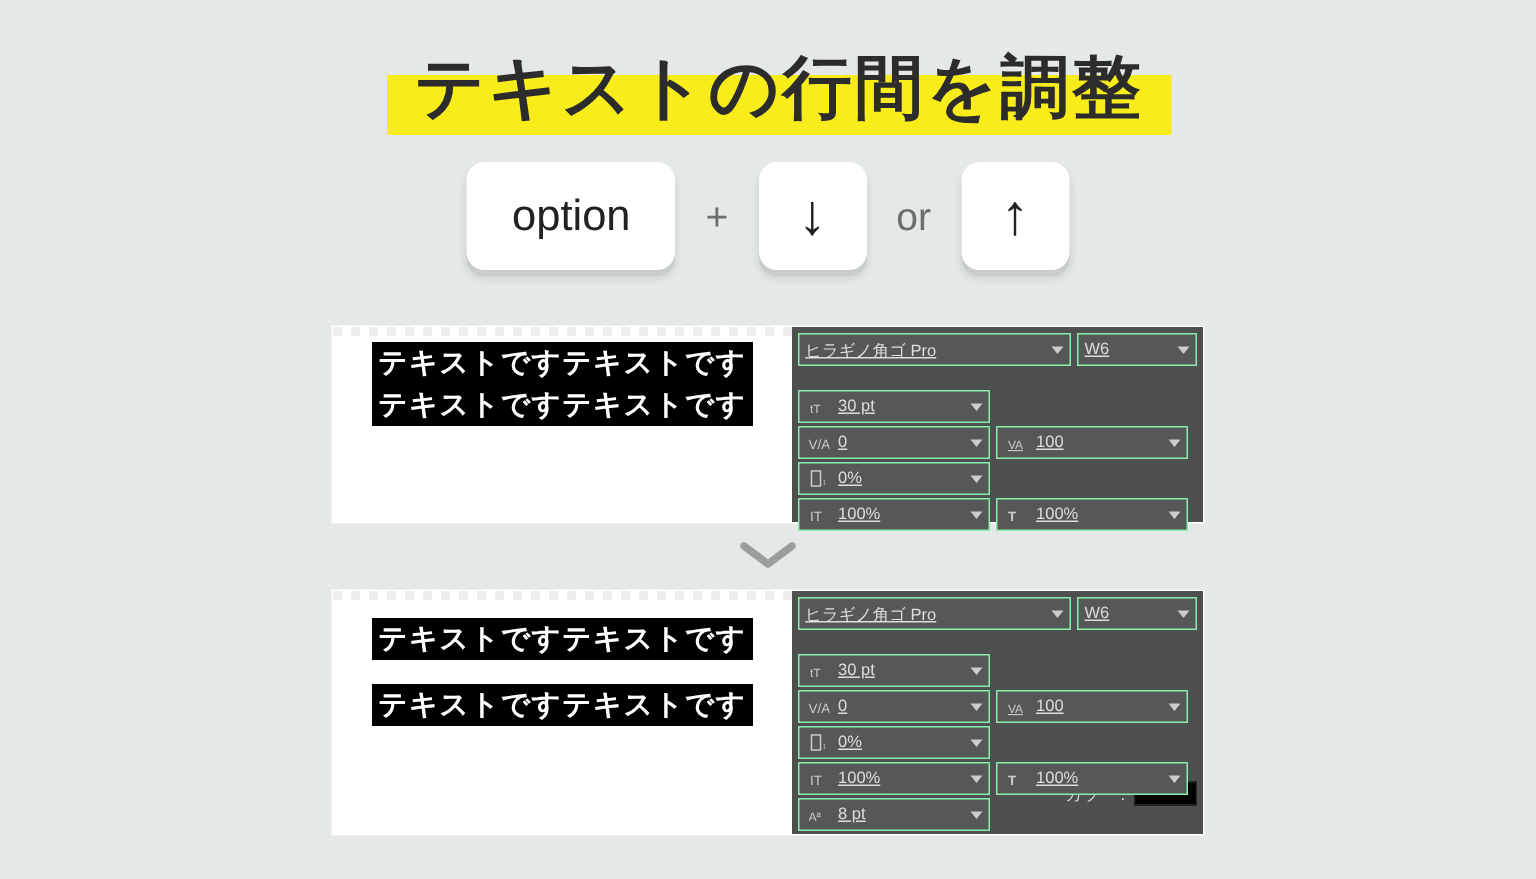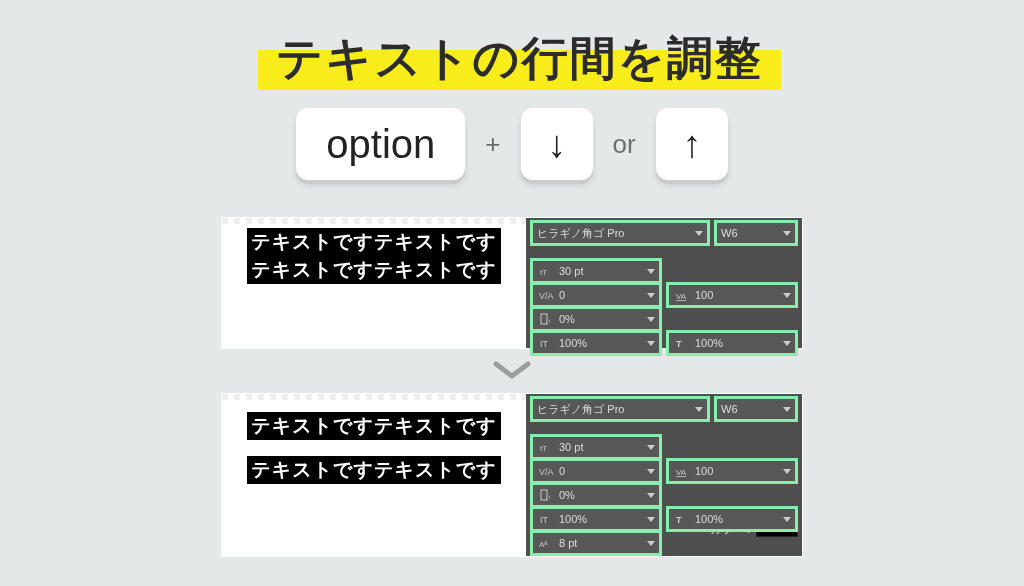--- a/index.html
+++ b/index.html
@@ -41,21 +41,21 @@
     position:absolute;left:0;right:0;top:108px;
     display:flex;justify-content:center;align-items:center;gap:20px;
   }
   .key{
     background:var(--key-bg);
     border-radius:12px;
     box-shadow:0 4px 0 #c9cccc, 0 5px 6px rgba(0,0,0,.12);
     display:flex;align-items:center;justify-content:center;
     font-weight:500;color:#222;
   }
-  .key.option{height:72px;padding:0 30px;font-size:40px;}
+  .key.option{height:72px;padding:0 30px;font-size:29px;}
   .key.arrow{width:72px;height:72px;font-size:38px;}
   .joiner{font-size:26px;color:#6a6e6e;}
 
   
   .example{
     position:absolute;left:50%;transform:translateX(-50%);
     width:580px;
     display:flex;
     box-shadow:0 0 0 1px #fff;
   }
@@ -81,25 +81,26 @@
 
   .char-panel{
     width:270px;background:var(--panel-dark);
     font-size:11px;color:#ddd;
     padding:4px 4px 6px 4px;
   }
   .cp-row{display:flex;align-items:center;gap:4px;height:22px;margin-bottom:2px;}
   .cp-field{
     display:flex;align-items:center;gap:4px;
     background:var(--panel-row);
-    border:3px solid #86efac;
+    border:1px solid #86efac;
     height:20px;
     padding:0 4px;
     flex:1;
     position:relative;
+    text-decoration:underline;
   }
   .cp-field.fixed{flex:none;width:118px;margin-top:28px;}
   .cp-field.font{flex:1;}
   .cp-field .caret{
     margin-left:auto;
     width:0;height:0;border-left:4px solid transparent;border-right:4px solid transparent;border-top:5px solid #ccc;
   }
   .cp-ico{width:18px;height:14px;display:flex;align-items:center;justify-content:center;flex:none;}
   .cp-val{white-space:nowrap;}
   .red-box{

